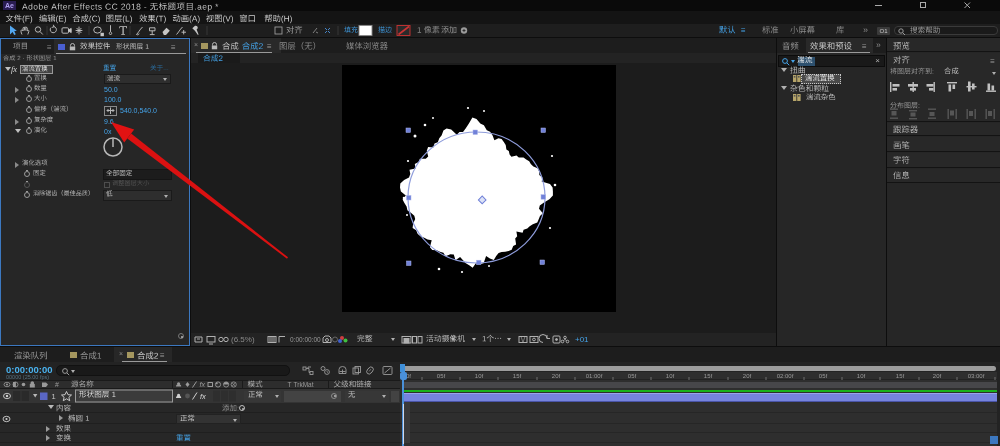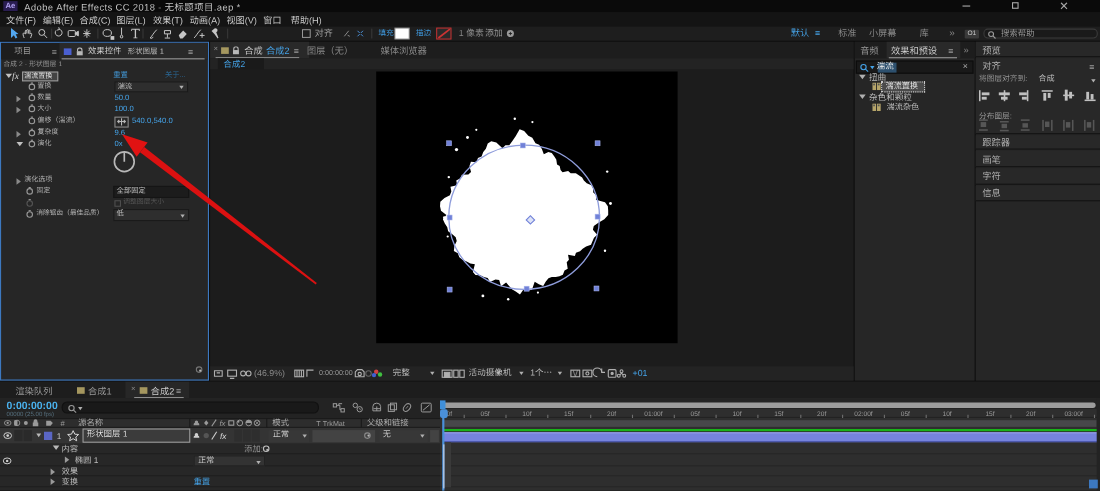--- a/index.html
+++ b/index.html
@@ -240,21 +240,21 @@
         <path d="M352,9.5 a4,4 0 1 1 4,-4"></path>
           <path d="M356,2 v3.5 h3"></path>
         <rect x="362" y="3" width="7" height="7" rx="1"></rect>
           <circle cx="365.5" cy="6.5" r="1" fill="#b0b0b0"></circle>
         <circle cx="374" cy="4.5" r="1.3"></circle>
           <circle cx="371.5" cy="8.5" r="1.3"></circle>
           <circle cx="376.5" cy="8.5" r="1.3"></circle>
           <path d="M374,5.8 v1.5 M372.5,7.7 l1,-1 M375.5,7.7 l-1,-1"></path>
       </g>
     </svg>
-    <div class="ab dim" style="left:40px;top:2px;font-size:8px;">(46.9%)</div>
+    <div class="ab dim" style="left:40px;top:2px;font-size:8px;">(6.5%)</div>
     <span class="car" style="left:260px;top:5px;"></span>
     <div class="ab dim" style="left:99px;top:3px;font-size:6.5px;color:#9a9a9a;">0:00:00:00</div>
     <span class="car" style="left:200px;top:5px;"></span>
     <span class="car" style="left:281px;top:5px;"></span>
     <span class="car" style="left:316px;top:5px;"></span>
     <div class="ab blue" style="left:384px;top:2px;font-size:8px;">+01</div>
   </div>
 </div>
 
 <div class="ab" style="left:777px;top:38px;width:109px;height:308px;background:#262626;" id="fxpanel">

